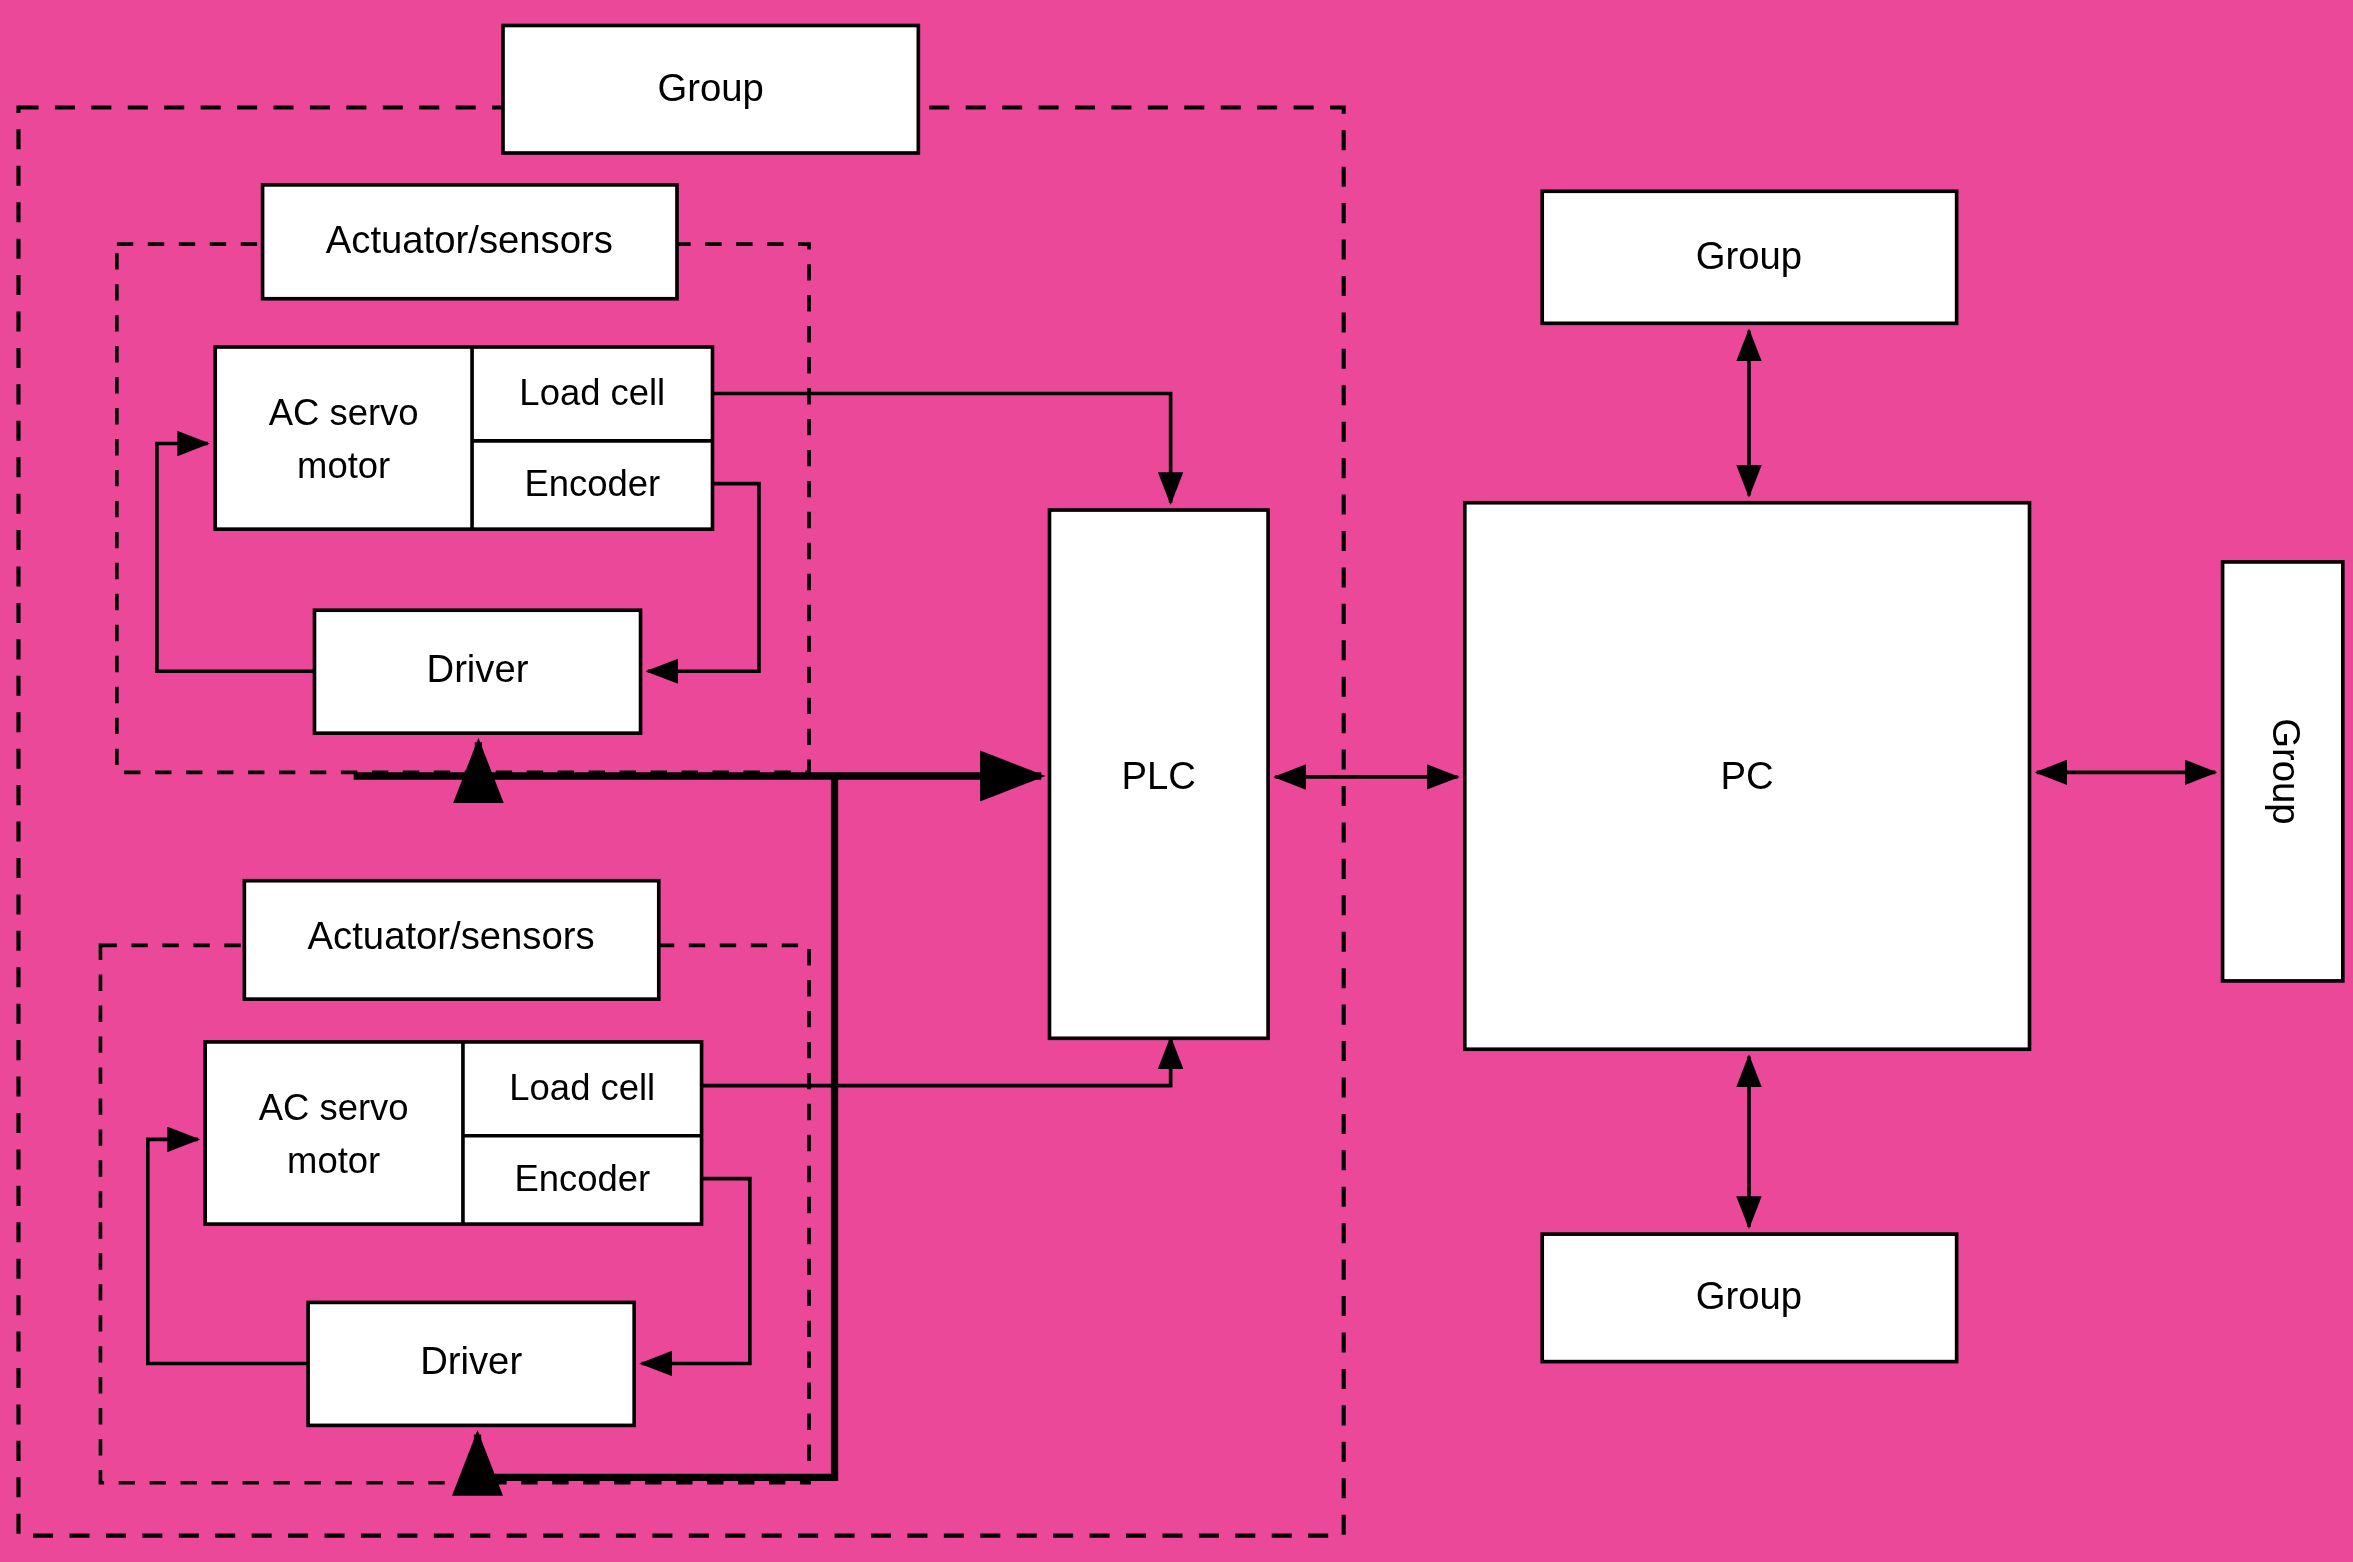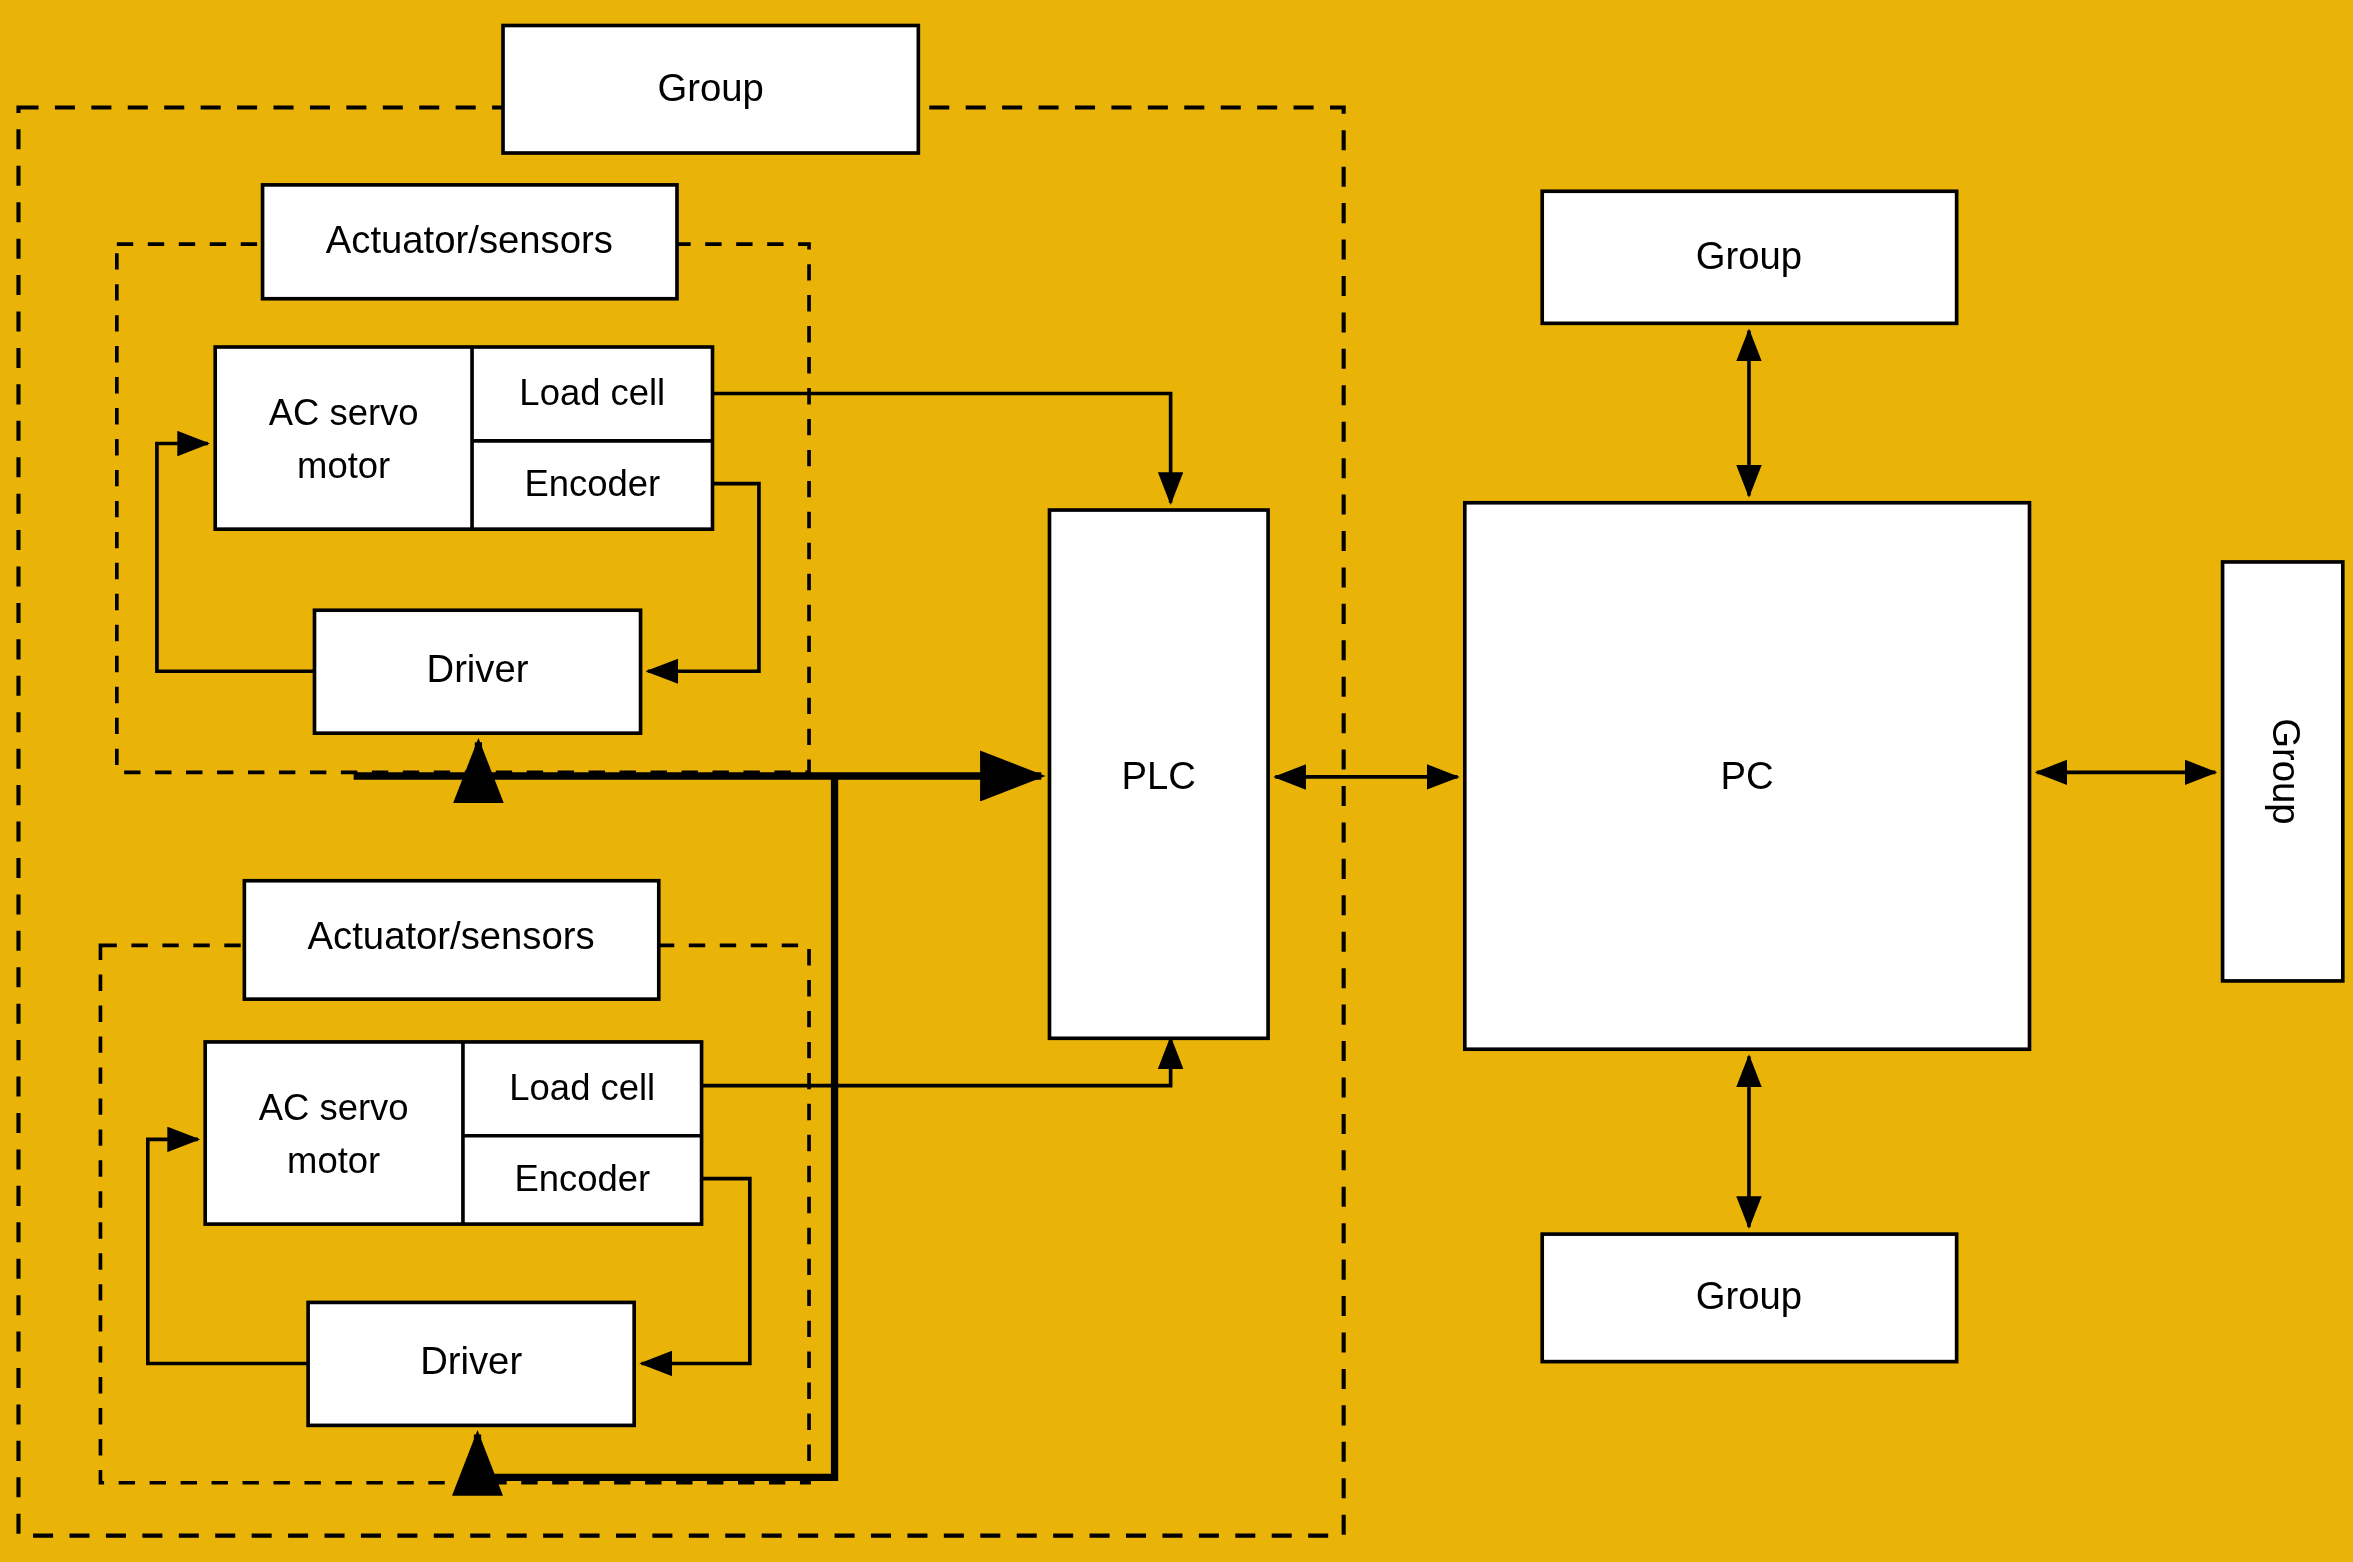--- a/index.html
+++ b/index.html
@@ -10,21 +10,21 @@
   body {
     width: 2354px;
     height: 1562px;
     font-family: "Liberation Sans", sans-serif;
     overflow: hidden;
   }
   #diagram-root {
     position: relative;
     width: 2354px;
     height: 1562px;
-    background: #eab308;
+    background: #ec4899;
   }
   svg#diagram-svg {
     position: absolute;
     top: 0;
     left: 0;
     width: 2354px;
     height: 1562px;
     display: block;
   }
   .box-rect {

